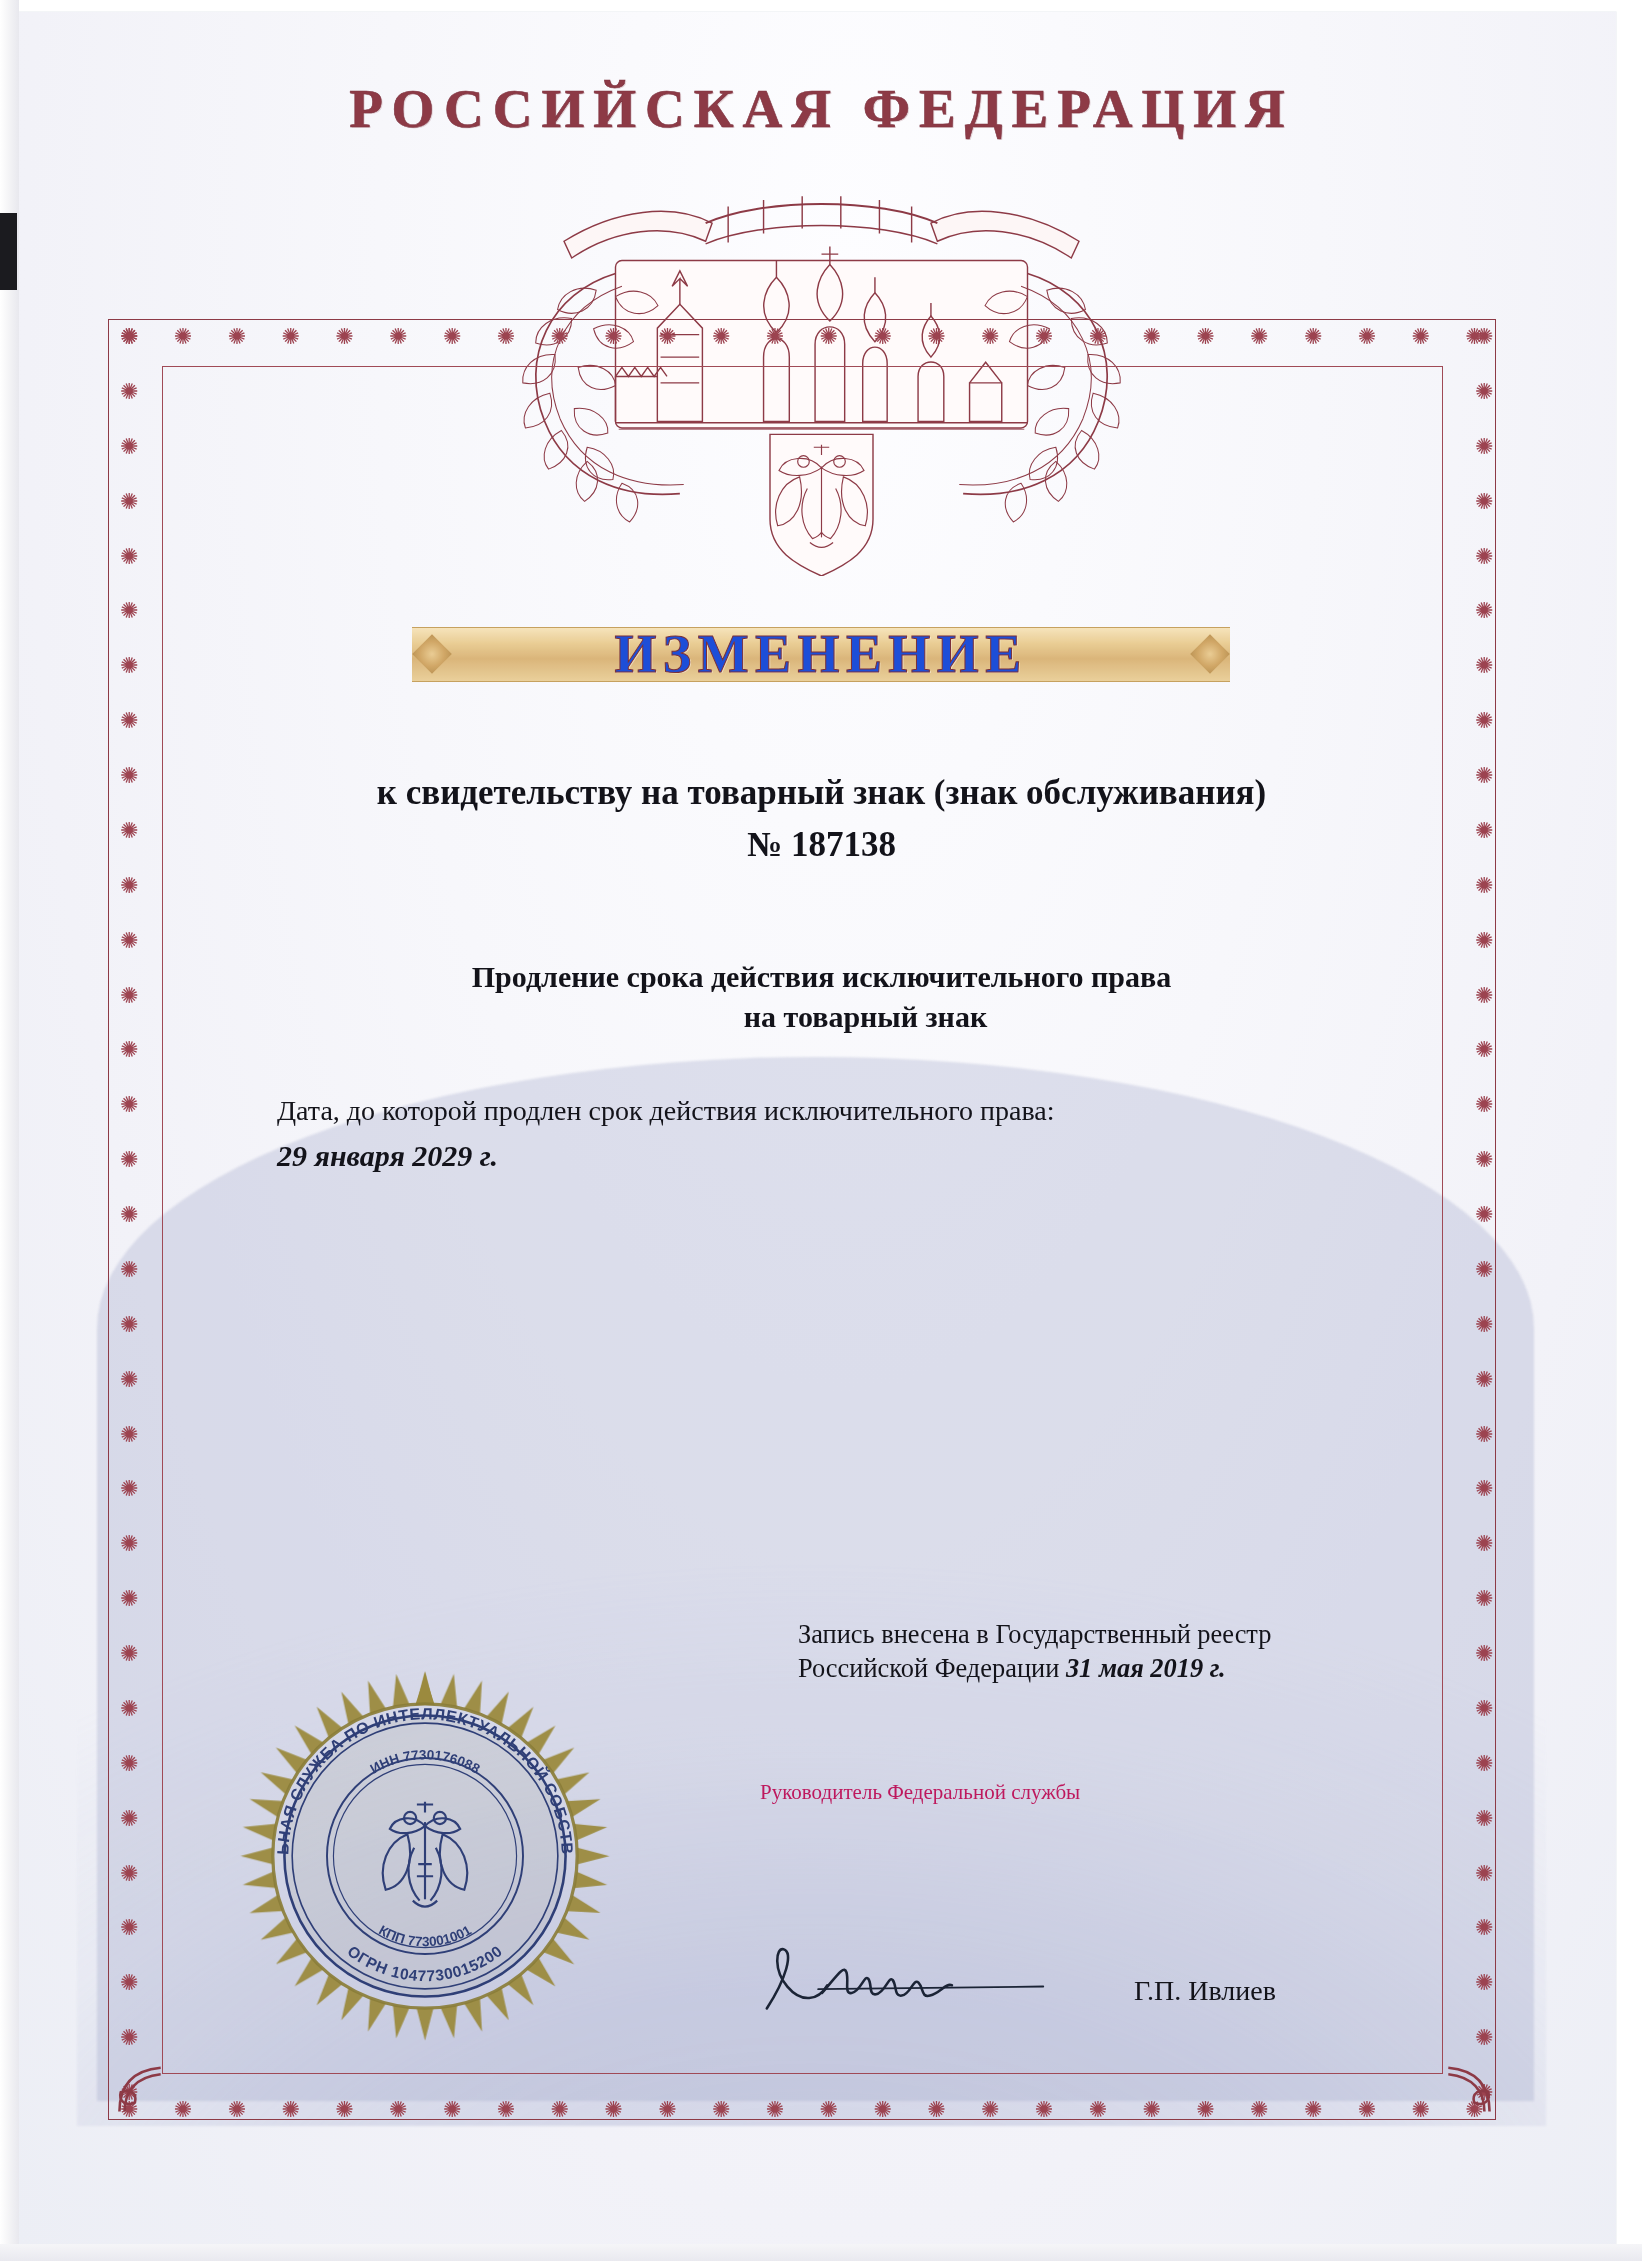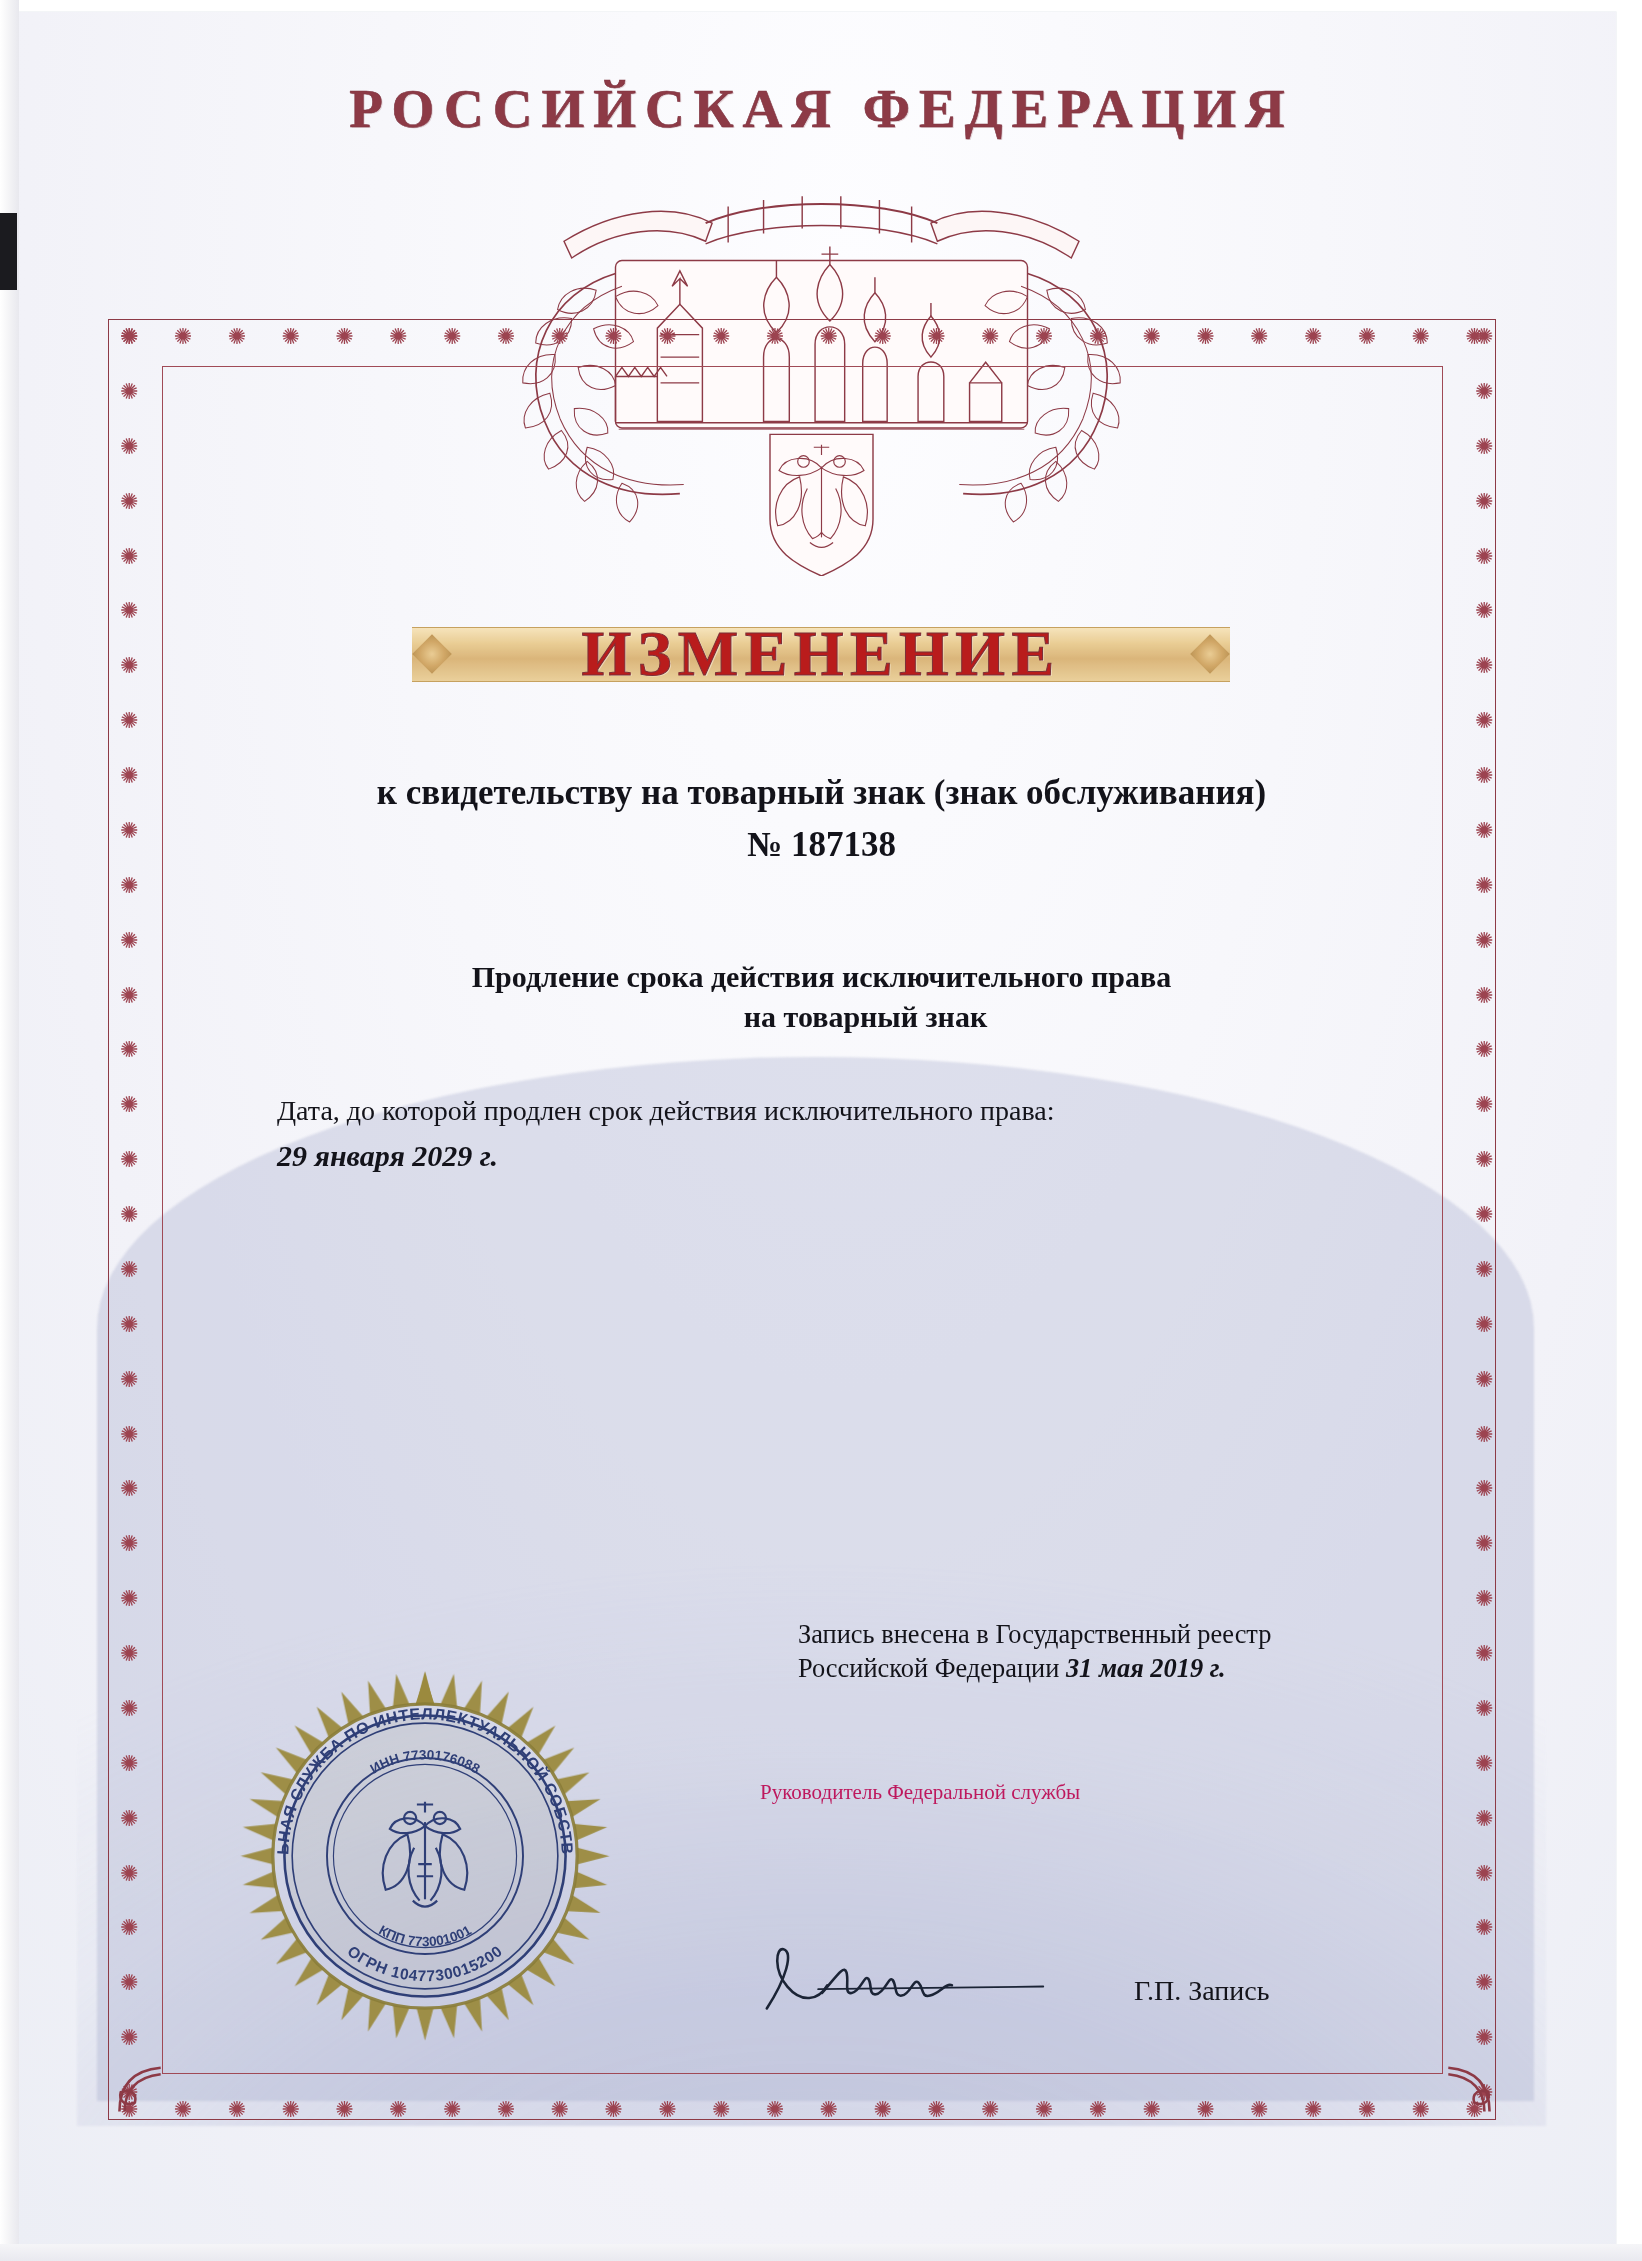--- a/index.html
+++ b/index.html
@@ -170,23 +170,23 @@
     width: 28px; height: 28px;
     margin-top: -14px;
     background: radial-gradient(circle at 50% 50%, #e9c98c 0%, #cfa25c 60%, #b98d48 100%);
     transform: rotate(45deg);
   }
   #banner-bar:before { left: 6.4px; }
   #banner-bar:after  { right: 6.4px; }
   #banner-text {
     position: relative;
     font-weight: 700;
-    font-size: 64px;
+    font-size: 54px;
     letter-spacing: 6.4px;
-    color: #b91c1c;
+    color: #1d4ed8;
     -webkit-text-stroke: 1px #7b3038;
     text-shadow: 1.3px 1.3px 0 rgba(255,255,255,0.45);
   }
 
   
   .ctext {
     position: absolute;
     width: 1643px;
     text-align: center;
     color: #13131a;
@@ -560,21 +560,21 @@
 
   <div id="signature">
     <svg viewBox="0 0 560 140" width="361" height="90">
       <g fill="none" stroke="#1b2436" stroke-width="4" stroke-linecap="round">
         <path d="M30 108 C 60 62, 72 20, 56 16 C 44 13, 40 48, 62 74 C 84 100, 110 96, 124 72"></path>
         <path d="M116 84 C 140 56, 150 40, 154 52 C 158 66, 150 86, 162 84 C 176 82, 182 54, 188 62 C 194 70, 188 88, 200 86 C 214 84, 220 56, 226 64 C 232 72, 228 90, 240 88 C 254 86, 258 60, 266 68 C 274 76, 270 92, 284 88 C 300 84, 308 68, 318 72"></path>
         <path d="M110 78 L 460 74" stroke-width="3"></path>
       </g>
     </svg>
   </div>
-  <div id="signer-name">Г.П. Запись</div>
+  <div id="signer-name">Г.П. Ивлиев</div>
 
   <div id="seal">
     <svg viewBox="0 0 580 580" width="374" height="374">
       <defs>
         <path id="arcTop" d="M 78 290 A 212 212 0 0 1 502 290"></path>
         <path id="arcBottom" d="M 96 290 A 194 194 0 0 0 484 290"></path>
         <path id="arcInnerTop" d="M 140 290 A 150 150 0 0 1 440 290"></path>
         <path id="arcInnerBottom" d="M 150 290 A 140 140 0 0 0 430 290"></path>
       </defs>
 

